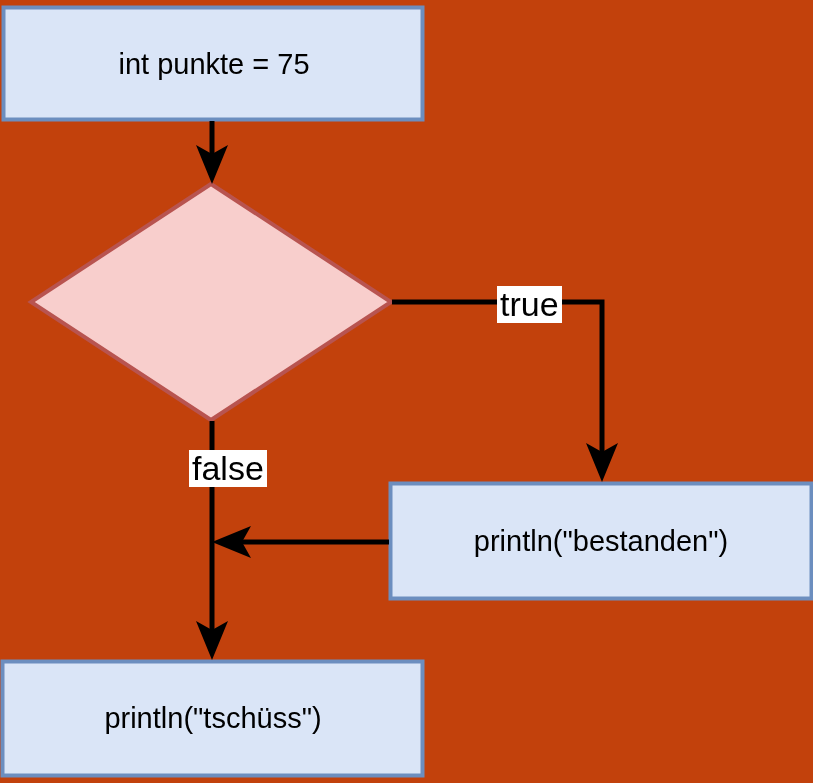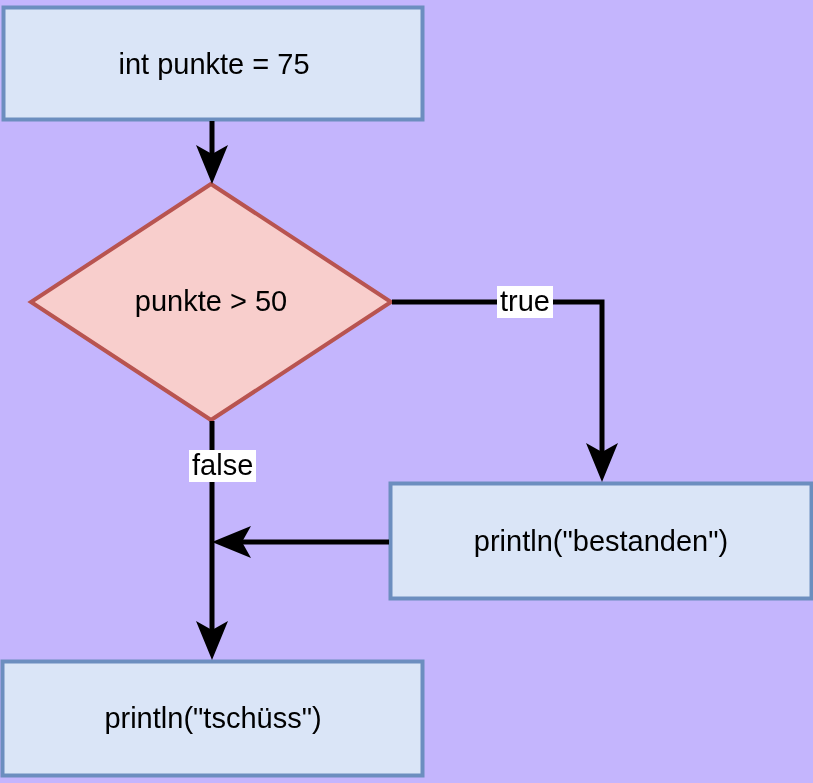--- a/index.html
+++ b/index.html
@@ -11,21 +11,21 @@
     width: 813px;
     height: 783px;
     font-family: "Liberation Sans", sans-serif;
     -webkit-font-smoothing: antialiased;
   }
   #flowchart-canvas {
     position: relative;
     width: 813px;
     height: 783px;
     overflow: hidden;
-    background: #c4b5fd;
+    background: #c2410c;
   }
   svg.diagram-layer {
     position: absolute;
     left: 0;
     top: 0;
     width: 813px;
     height: 783px;
   }
   .node-label {
     position: absolute;
@@ -37,21 +37,21 @@
     font-size: 29px;
     font-weight: 400;
     line-height: 1.1;
     white-space: nowrap;
     pointer-events: none;
   }
   .edge-label {
     position: absolute;
     color: #000000;
     font-family: "Liberation Sans", sans-serif;
-    font-size: 29px;
+    font-size: 34px;
     font-weight: 400;
     line-height: 1.1;
     white-space: nowrap;
     background: #ffffff;
     padding: 0 3px;
     pointer-events: none;
   }
   #label-true {
     left: 497px;
     top: 286px;
@@ -117,21 +117,20 @@
 
     <g>
       <line x1="212" y1="421" x2="212" y2="640" stroke="#000000" stroke-width="5"></line>
       <polygon points="212,660 196,621 212,630 228,621" fill="#000000"></polygon>
     </g>
 
   </svg>
 
   <div class="node-label" id="label-init">int punkte = 75</div>
 
-  <div class="node-label" id="label-condition">punkte &gt; 50</div>
 
   <div class="node-label" id="label-bestanden">println("bestanden")</div>
 
   <div class="node-label" id="label-tschuess">println("tschüss")</div>
 
   <div class="edge-label" id="label-true">true</div>
 
   <div class="edge-label" id="label-false">false</div>
 
 </div>

